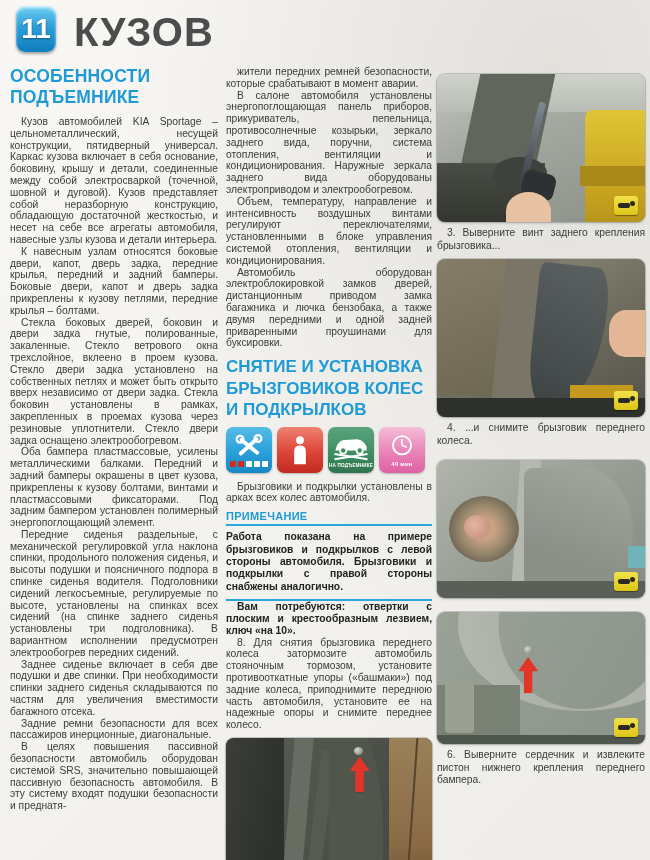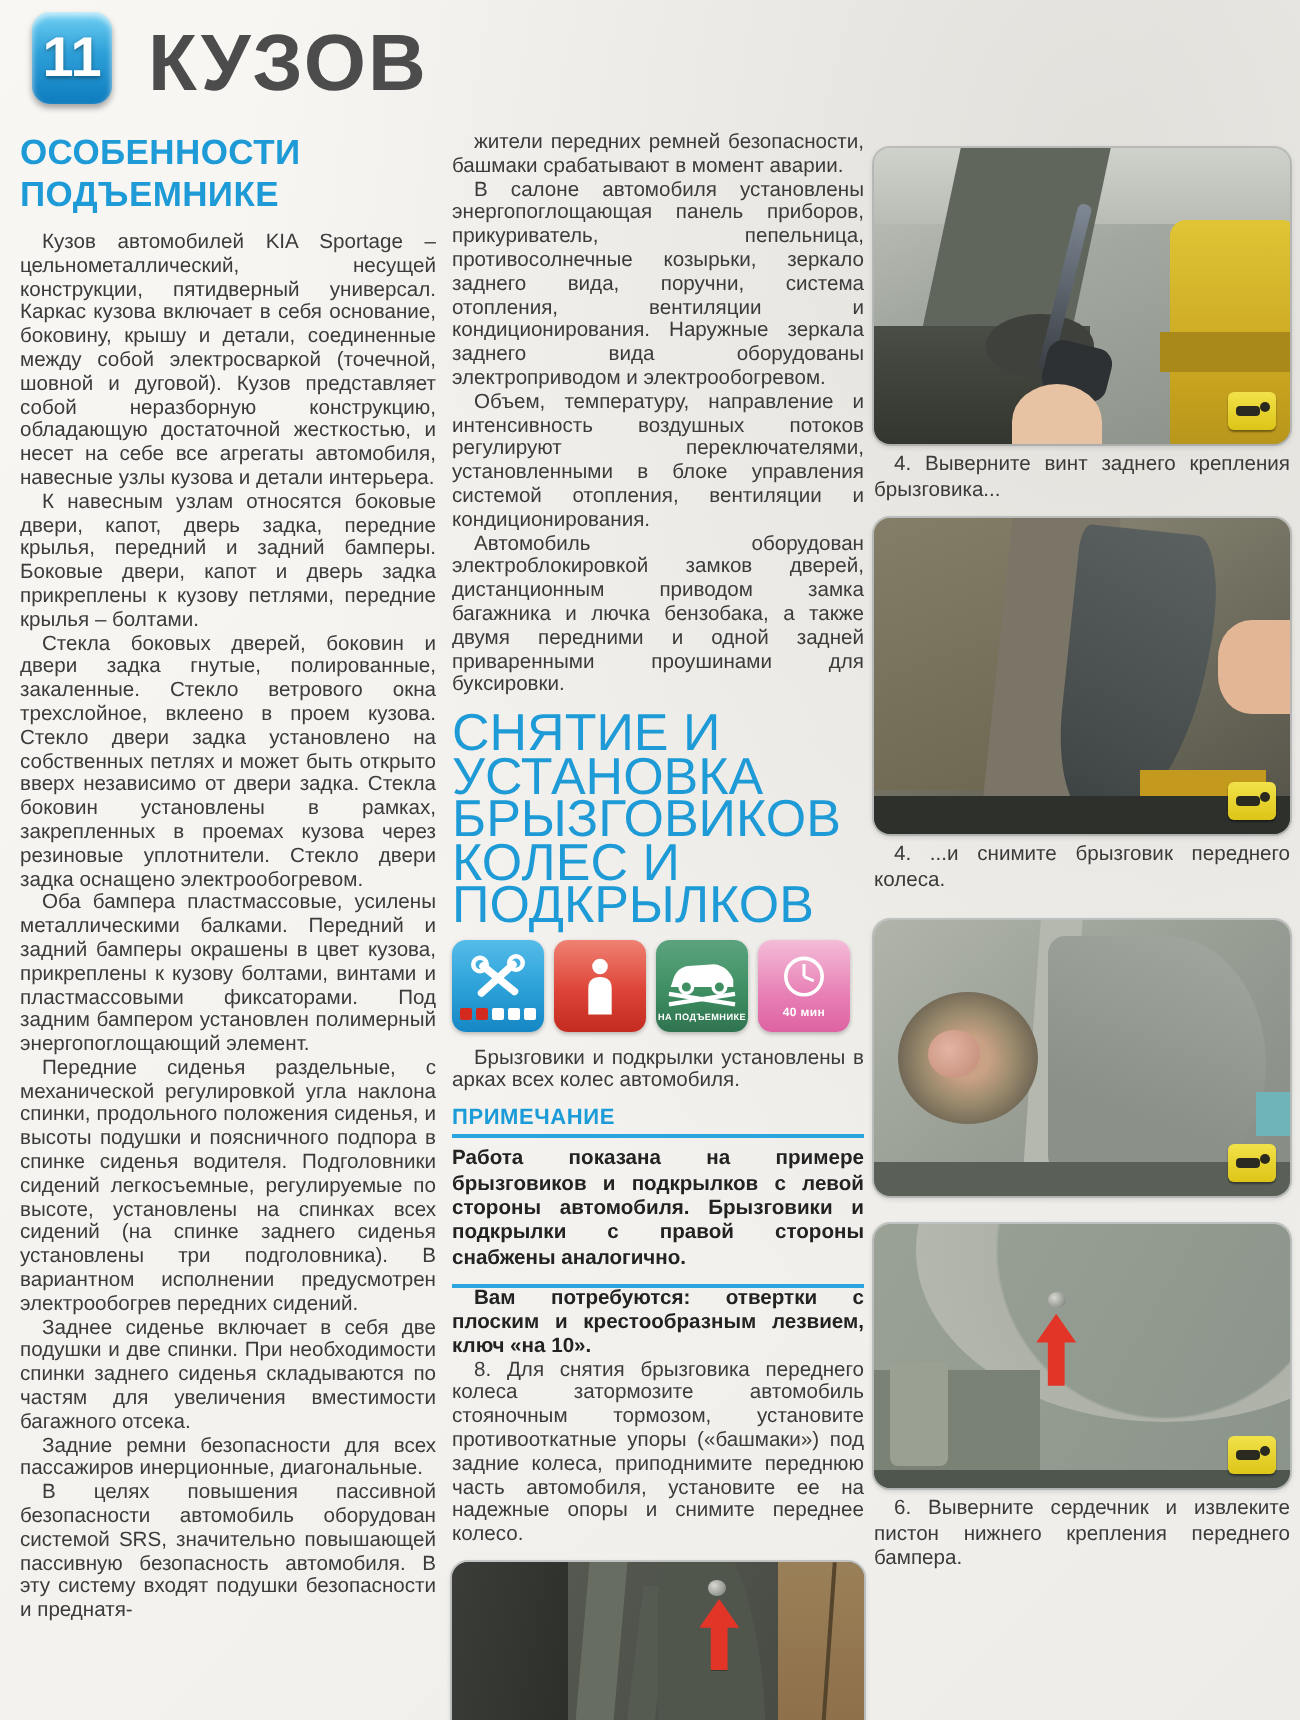--- a/index.html
+++ b/index.html
@@ -35,21 +35,21 @@
   .col-left  { left:10px;  width:208px; }
   .col-mid   { left:226px; width:206px; }
   .col-right { left:437px; width:208px; top:0; padding-top:74px; }
 
   h1.section-heading {
     margin:0 0 9px 0; color:#1e9bd6;
     font-size:17.5px; line-height:20.5px; font-weight:bold; letter-spacing:.2px;
   }
   h2.section-heading {
     margin:7px 0 6px 0; color:#1e9bd6;
-    font-size:26px; line-height:21.5px; font-weight:normal;
+    font-size:17px; line-height:21.5px; font-weight:bold;
   }
   p.body {
     margin:0; font-size:10.3px; line-height:11.8px;
     text-align:justify; color:#3b3b3b; text-indent:11px;
   }
   p.body.bold { font-weight:bold; color:#222; }
 
   
   .badges { display:flex; gap:5px; margin:6px 0 8px 0; }
   .badge {
@@ -177,23 +177,23 @@
     <p class="body">К навесным узлам относятся боковые двери, капот, дверь задка, передние крылья, передний и задний бамперы. Боковые двери, капот и дверь задка прикреплены к кузову петлями, передние крылья – болтами.</p>
     <p class="body">Стекла боковых дверей, боковин и двери задка гнутые, полированные, закаленные. Стекло ветрового окна трехслойное, вклеено в проем кузова. Стекло двери задка установлено на собственных петлях и может быть открыто вверх независимо от двери задка. Стекла боковин установлены в рамках, закрепленных в проемах кузова через резиновые уплотнители. Стекло двери задка оснащено электрообогревом.</p>
     <p class="body">Оба бампера пластмассовые, усилены металлическими балками. Передний и задний бамперы окрашены в цвет кузова, прикреплены к кузову болтами, винтами и пластмассовыми фиксаторами. Под задним бампером установлен полимерный энергопоглощающий элемент.</p>
     <p class="body">Передние сиденья раздельные, с механической регулировкой угла наклона спинки, продольного положения сиденья, и высоты подушки и поясничного подпора в спинке сиденья водителя. Подголовники сидений легкосъемные, регулируемые по высоте, установлены на спинках всех сидений (на спинке заднего сиденья установлены три подголовника). В вариантном исполнении предусмотрен электрообогрев передних сидений.</p>
     <p class="body">Заднее сиденье включает в себя две подушки и две спинки. При необходимости спинки заднего сиденья складываются по частям для увеличения вместимости багажного отсека.</p>
     <p class="body">Задние ремни безопасности для всех пассажиров инерционные, диагональные.</p>
     <p class="body">В целях повышения пассивной безопасности автомобиль оборудован системой SRS, значительно повышающей пассивную безопасность автомобиля. В эту систему входят подушки безопасности и преднатя-</p>
   </div>
 
   <div class="col col-mid">
-    <p class="body">жители передних ремней безопасности, башмаки срабатывают в момент аварии.</p>
+    <p class="body">жители передних ремней безопасности, которые срабатывают в момент аварии.</p>
     <p class="body">В салоне автомобиля установлены энергопоглощающая панель приборов, прикуриватель, пепельница, противосолнечные козырьки, зеркало заднего вида, поручни, система отопления, вентиляции и кондиционирования. Наружные зеркала заднего вида оборудованы электроприводом и электрообогревом.</p>
-    <p class="body">Объем, температуру, направление и интенсивность воздушных потоков регулируют переключателями, установленными в блоке управления системой отопления, вентиляции и кондиционирования.</p>
+    <p class="body">Объем, температуру, направление и интенсивность воздушных винтами регулируют переключателями, установленными в блоке управления системой отопления, вентиляции и кондиционирования.</p>
     <p class="body">Автомобиль оборудован электроблокировкой замков дверей, дистанционным приводом замка багажника и лючка бензобака, а также двумя передними и одной задней приваренными проушинами для буксировки.</p>
 
     <h2 class="section-heading">СНЯТИЕ И УСТАНОВКА БРЫЗГОВИКОВ КОЛЕС И ПОДКРЫЛКОВ</h2>
 
     <div class="badges">
       <div class="badge badge-tools">
         <svg width="30" height="26" viewBox="0 0 40 34">
           <g stroke="#ffffff" stroke-width="5" stroke-linecap="round">
             <line x1="10" y1="9" x2="31" y2="26"></line>
             <line x1="30" y1="8" x2="9" y2="27"></line>
@@ -268,21 +268,21 @@
       <div class="sh band"></div>
       <div class="sh canis"></div>
       <div class="sh canis2"></div>
       <div class="sh mach"></div>
       <div class="sh boot"></div>
       <div class="sh driver"></div>
       <div class="sh grip"></div>
       <div class="sh hand"></div>
       <span class="advice"></span>
     </div>
-    <p class="caption">4. Выверните винт заднего крепления брызговика...</p>
+    <p class="caption">3. Выверните винт заднего крепления брызговика...</p>
 
     <div class="photo p2" style="margin-top:7px;">
       <div class="sh wallL"></div>
       <div class="sh arch"></div>
       <div class="sh flap"></div>
       <div class="sh hand"></div>
       <div class="sh yellow"></div>
       <div class="sh dark"></div>
       <span class="advice"></span>
     </div>

